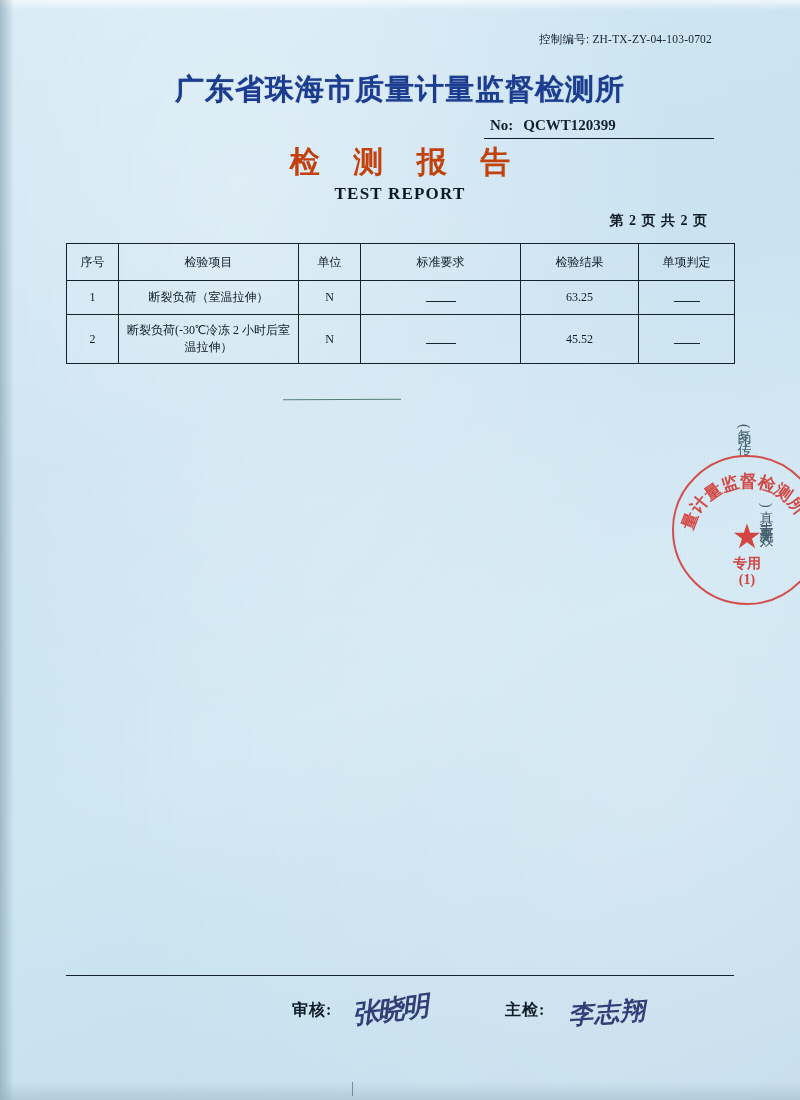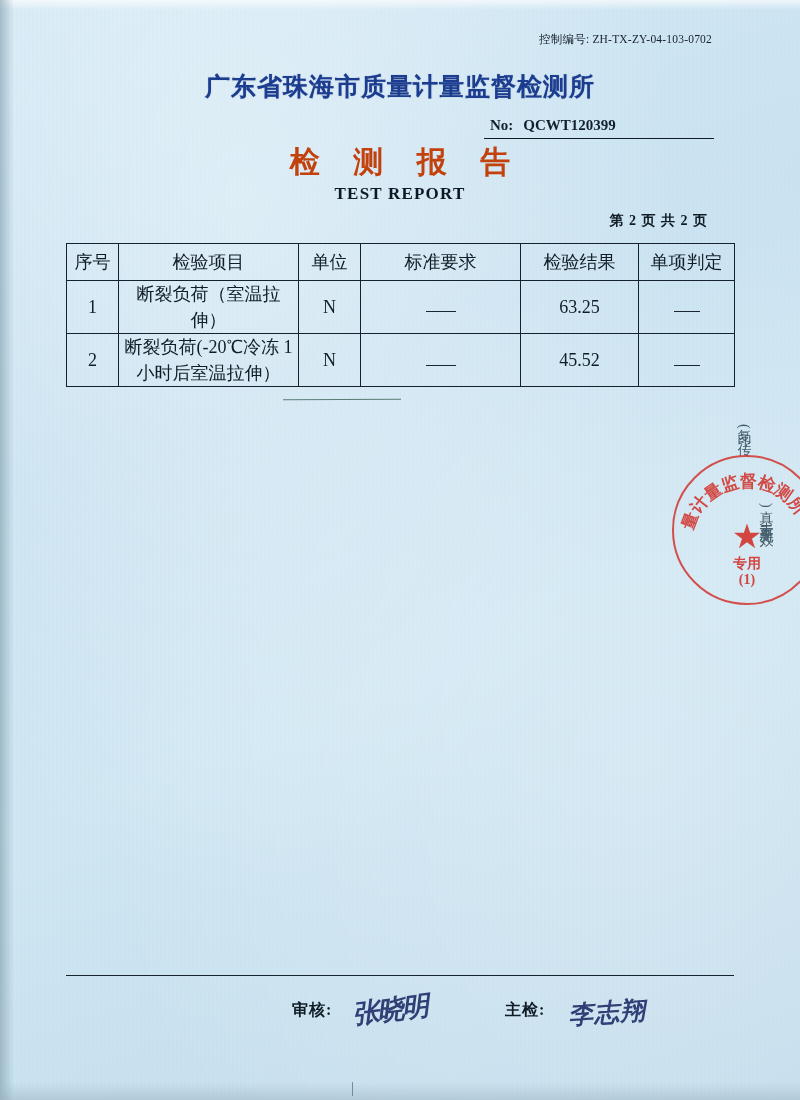--- a/index.html
+++ b/index.html
@@ -69,21 +69,21 @@
   }
 
   .org-cn {
     position: absolute;
     top: 70px;
     left: 0;
     width: 100%;
     text-align: center;
     font-family: "Liberation Serif", serif;
     font-weight: bold;
-    font-size: 25px;
+    font-size: 29px;
     color: #1c3d8f;
     letter-spacing: 1px;
     text-shadow: 0 0 1px rgba(28,61,143,0.5);
   }
   .org-en {
     position: absolute;
     top: 101px;
     left: 0;
     width: 100%;
     text-align: center;
@@ -154,21 +154,21 @@
     width: 668px;
     border-collapse: collapse;
     table-layout: fixed;
   }
   table.result-table td, table.result-table th {
     border: 1.2px solid #13222c;
     font-family: "Liberation Serif", serif;
     color: #101d26;
     text-align: center;
     vertical-align: middle;
-    font-size: 18px;
+    font-size: 12px;
     padding: 0 4px;
   }
   table.result-table th {
     height: 36px;
     font-weight: normal;
   }
   table.result-table td {
     height: 33px;
   }
   td.item-cell {
@@ -372,21 +372,21 @@
       <tr>
         <td>1</td>
         <td class="item-cell">断裂负荷（室温拉伸）</td>
         <td>N</td>
         <td><span class="dash"></span></td>
         <td>63.25</td>
         <td><span class="dash-sm"></span></td>
       </tr>
       <tr>
         <td>2</td>
-        <td class="item-cell" style="height:48px">断裂负荷(-20℃冷冻 1 小时后室温拉伸）</td>
+        <td class="item-cell" style="height:48px">断裂负荷(-30℃冷冻 2 小时后室温拉伸）</td>
         <td>N</td>
         <td><span class="dash"></span></td>
         <td>45.52</td>
         <td><span class="dash-sm"></span></td>
       </tr>
     </tbody>
   </table>
 
   <div class="stray-line"></div>
 

